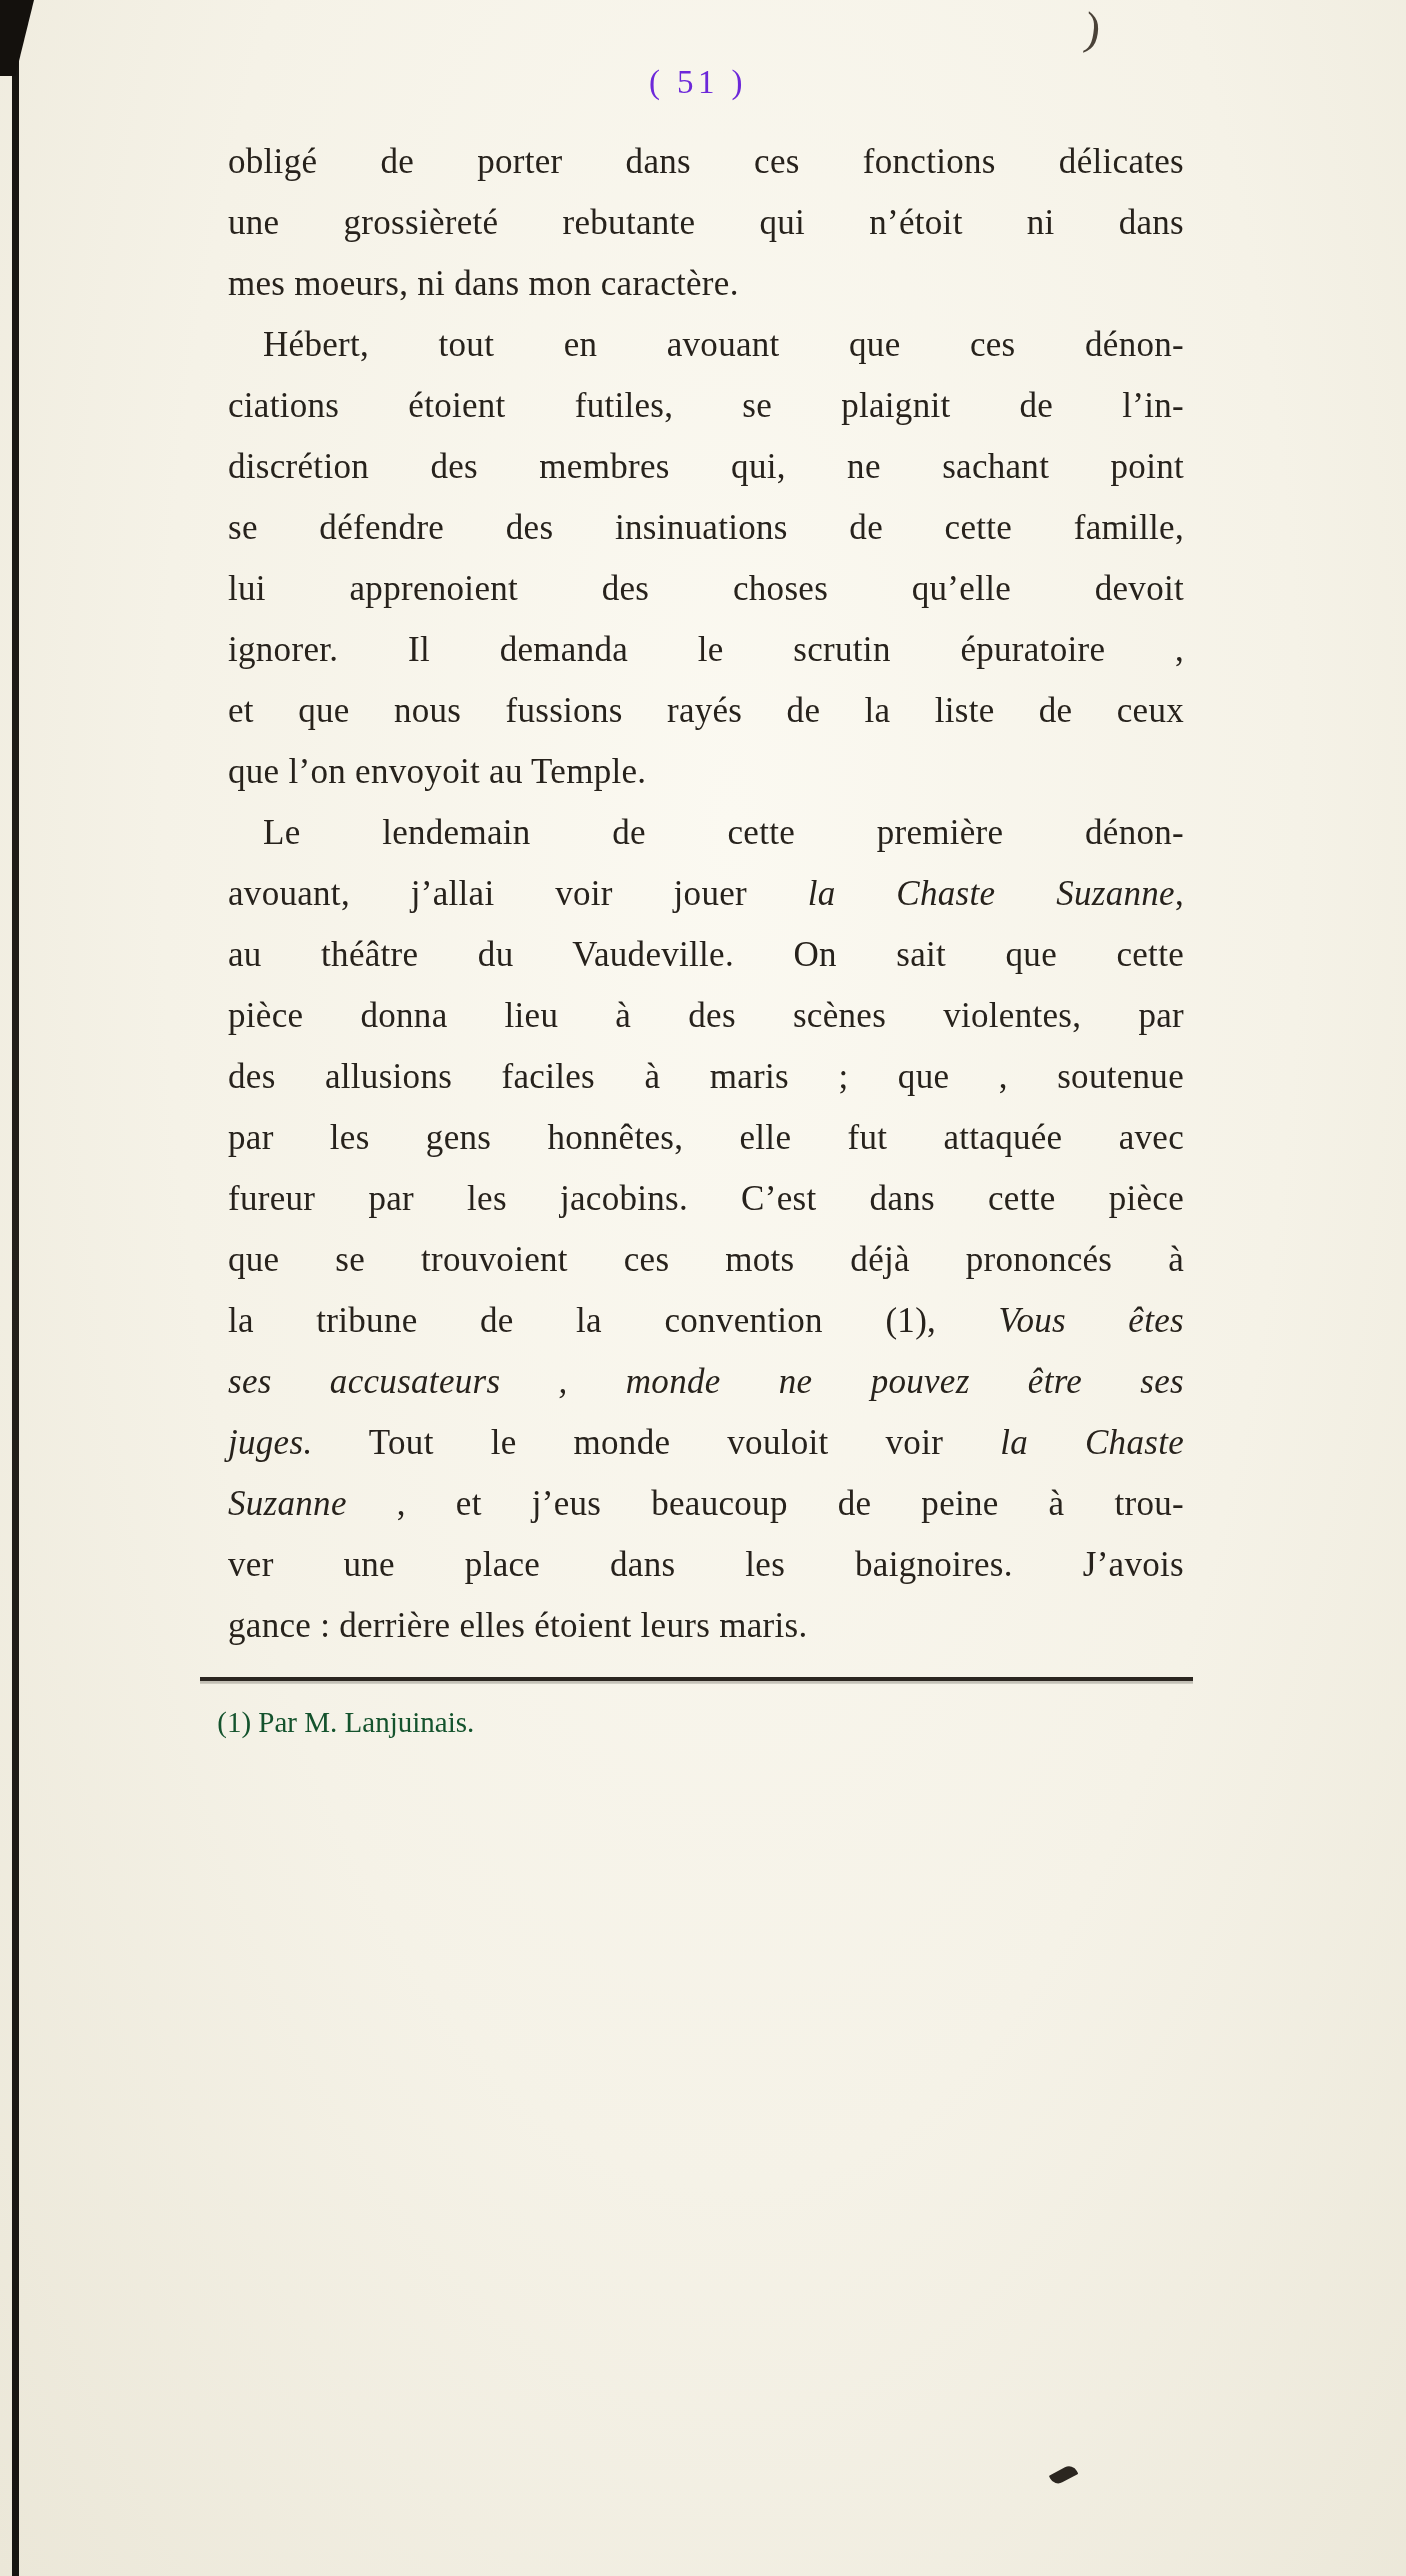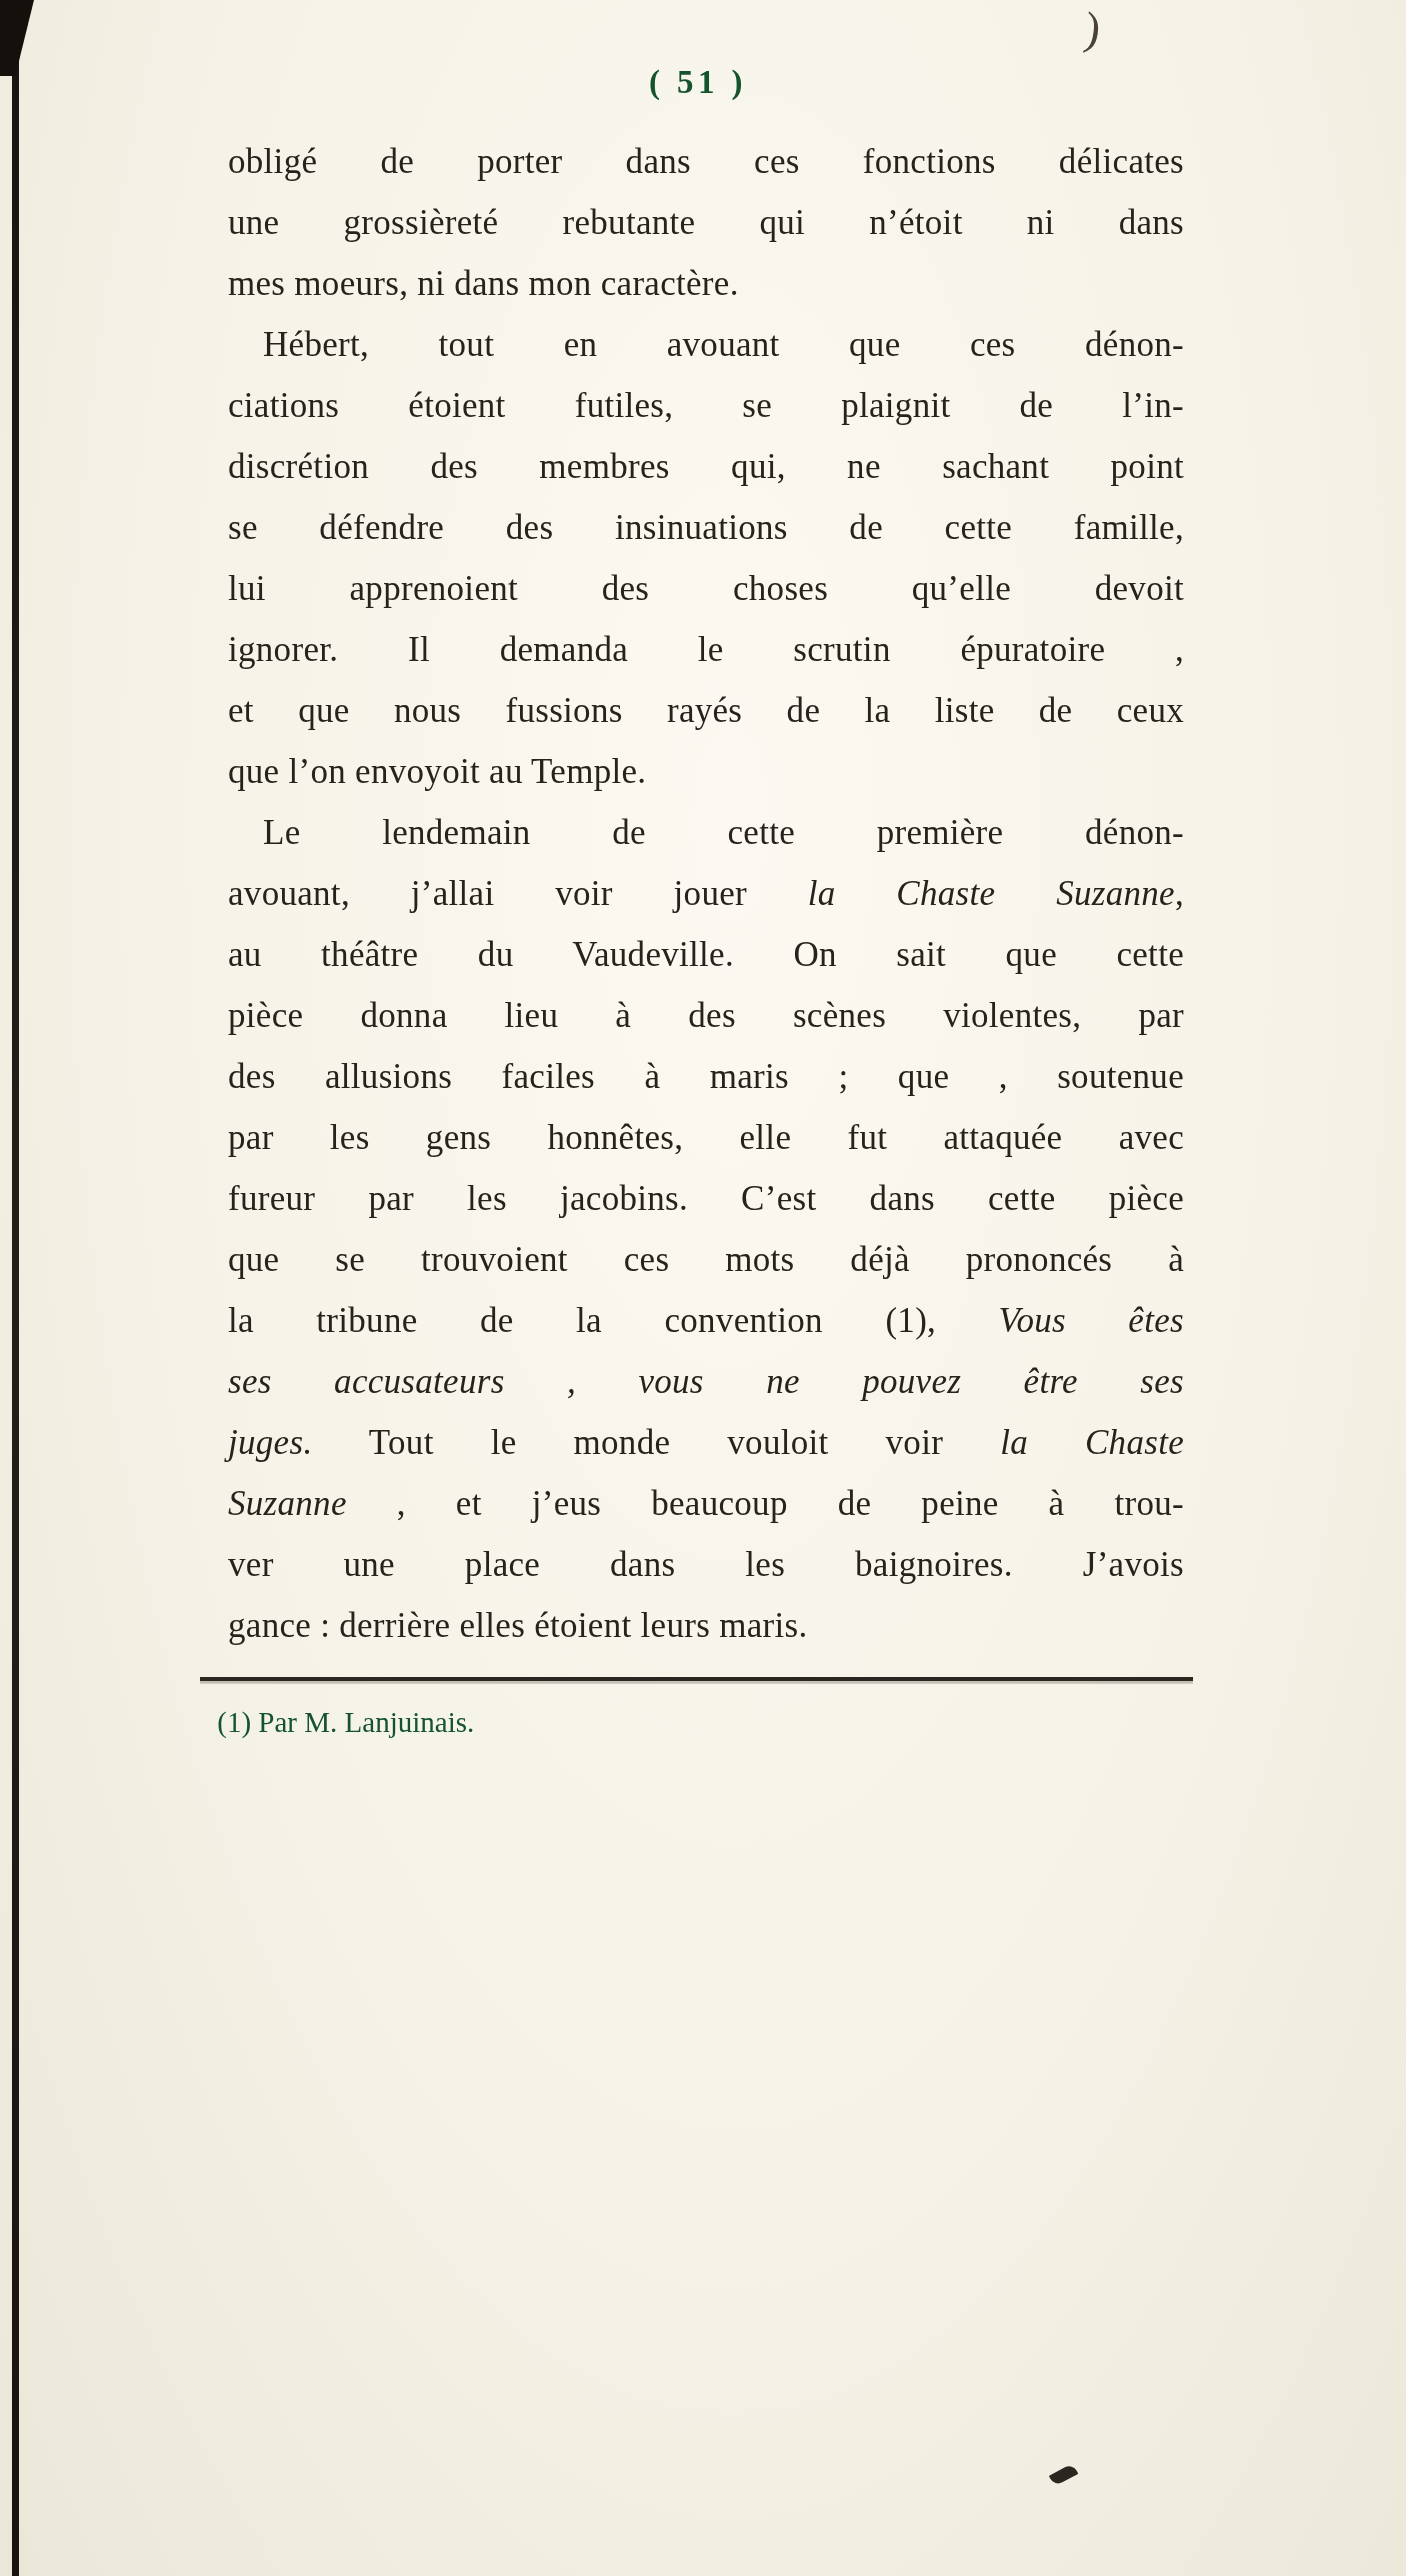--- a/index.html
+++ b/index.html
@@ -34,23 +34,22 @@
     transform:rotate(-28deg);
     border-radius:0.9px 8.8px 0.9px 8.8px;
   }
   .content {
     position:absolute; left:212px; top:64px; width:972px;
   }
   .page-number {
     text-align:center;
     font-size:33px;
     letter-spacing:4.4px;
-    color:#14532d;
+    color:#6d28d9;
     margin-bottom:30px;
-    font-weight:bold;
   }
   .body-text {
     font-size:35px;
     line-height:61px;
     letter-spacing:0.3px;
     margin-left:16px;
   }
   .line {
     text-align:justify;
     text-align-last:justify;
@@ -98,21 +97,21 @@
       <div class="line end"><span>que l’on envoyoit au Temple.</span></div>
       <div class="line indent"><span>Le lendemain de cette première dénon-</span></div>
       <div class="line"><span>avouant, j’allai voir jouer </span><span class="it">la Chaste Suzanne</span><span>,</span></div>
       <div class="line"><span>au théâtre du Vaudeville. On sait que cette</span></div>
       <div class="line"><span>pièce donna lieu à des scènes violentes, par</span></div>
       <div class="line"><span>des allusions faciles à maris ; que , soutenue</span></div>
       <div class="line"><span>par les gens honnêtes, elle fut attaquée avec</span></div>
       <div class="line"><span>fureur par les jacobins. C’est dans cette pièce</span></div>
       <div class="line"><span>que se trouvoient ces mots déjà prononcés à</span></div>
       <div class="line"><span>la tribune de la convention (1), </span><span class="it">Vous êtes</span></div>
-      <div class="line"><span class="it">ses accusateurs , vous ne pouvez être ses</span></div>
+      <div class="line"><span class="it">ses accusateurs , monde ne pouvez être ses</span></div>
       <div class="line"><span class="it">juges.</span><span> Tout le monde vouloit voir </span><span class="it">la Chaste</span></div>
       <div class="line"><span class="it">Suzanne</span><span> , et j’eus beaucoup de peine à trou-</span></div>
       <div class="line"><span>ver une place dans les baignoires. J’avois</span></div>
       <div class="line end"><span>gance : derrière elles étoient leurs maris.</span></div>
     </div>
   <div class="footnote-rule"></div>
   <div class="footnote">(1) Par M. Lanjuinais.</div>
 </div>
 
 

